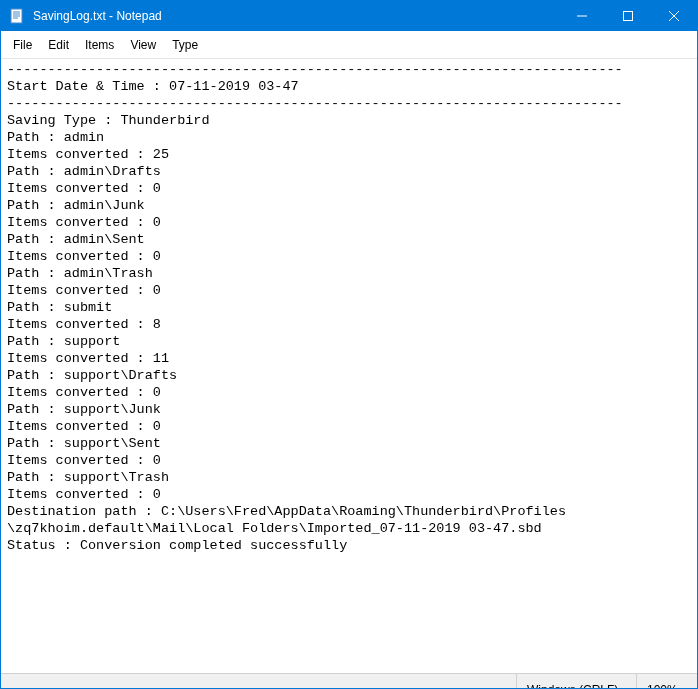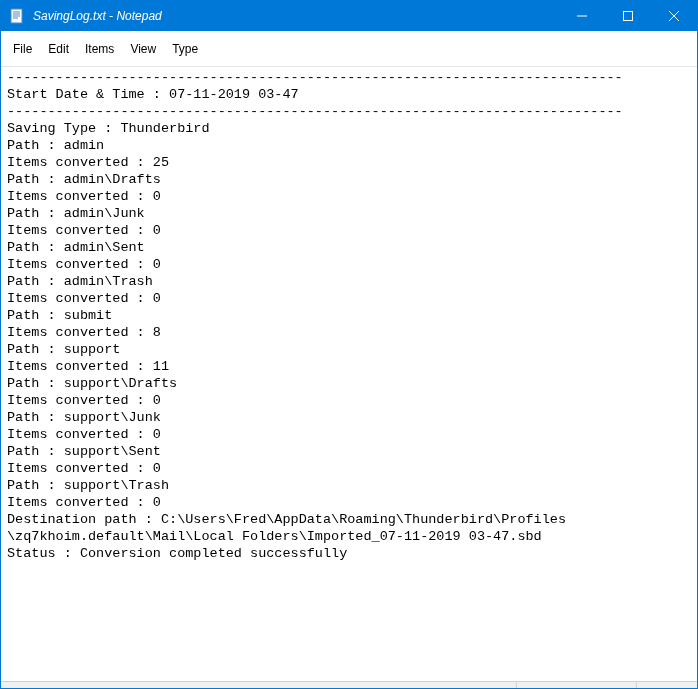--- a/index.html
+++ b/index.html
@@ -11,21 +11,20 @@
       overflow: hidden;
       border: 1px solid #0078d7;
     }
     .titlebar {
       background: #0078d7;
       color: #fff;
       height: 30px;
       display: flex;
       align-items: center;
       user-select: none;
-      font-style: italic;
     }
     .titlebar .icon {
       width: 16px; height: 16px;
       margin: 0 6px 0 8px;
       display: inline-flex;
       align-items: center;
       justify-content: center;
     }
     .titlebar .title {
       font-size: 12px;
@@ -36,21 +35,21 @@
     .win-btn {
       width: 46px; height: 100%;
       display: flex; align-items: center; justify-content: center;
       color: #fff;
     }
     .win-btn svg { width: 10px; height: 10px; }
 
     .menubar {
       background: #fff;
       border-bottom: 1px solid #e5e5e5;
-      height: 36px;
+      height: 28px;
       display: flex;
       align-items: center;
       padding: 0 4px;
       font-size: 12px;
     }
     .menu-item {
       padding: 1px 8px;
       cursor: default;
     }
 

